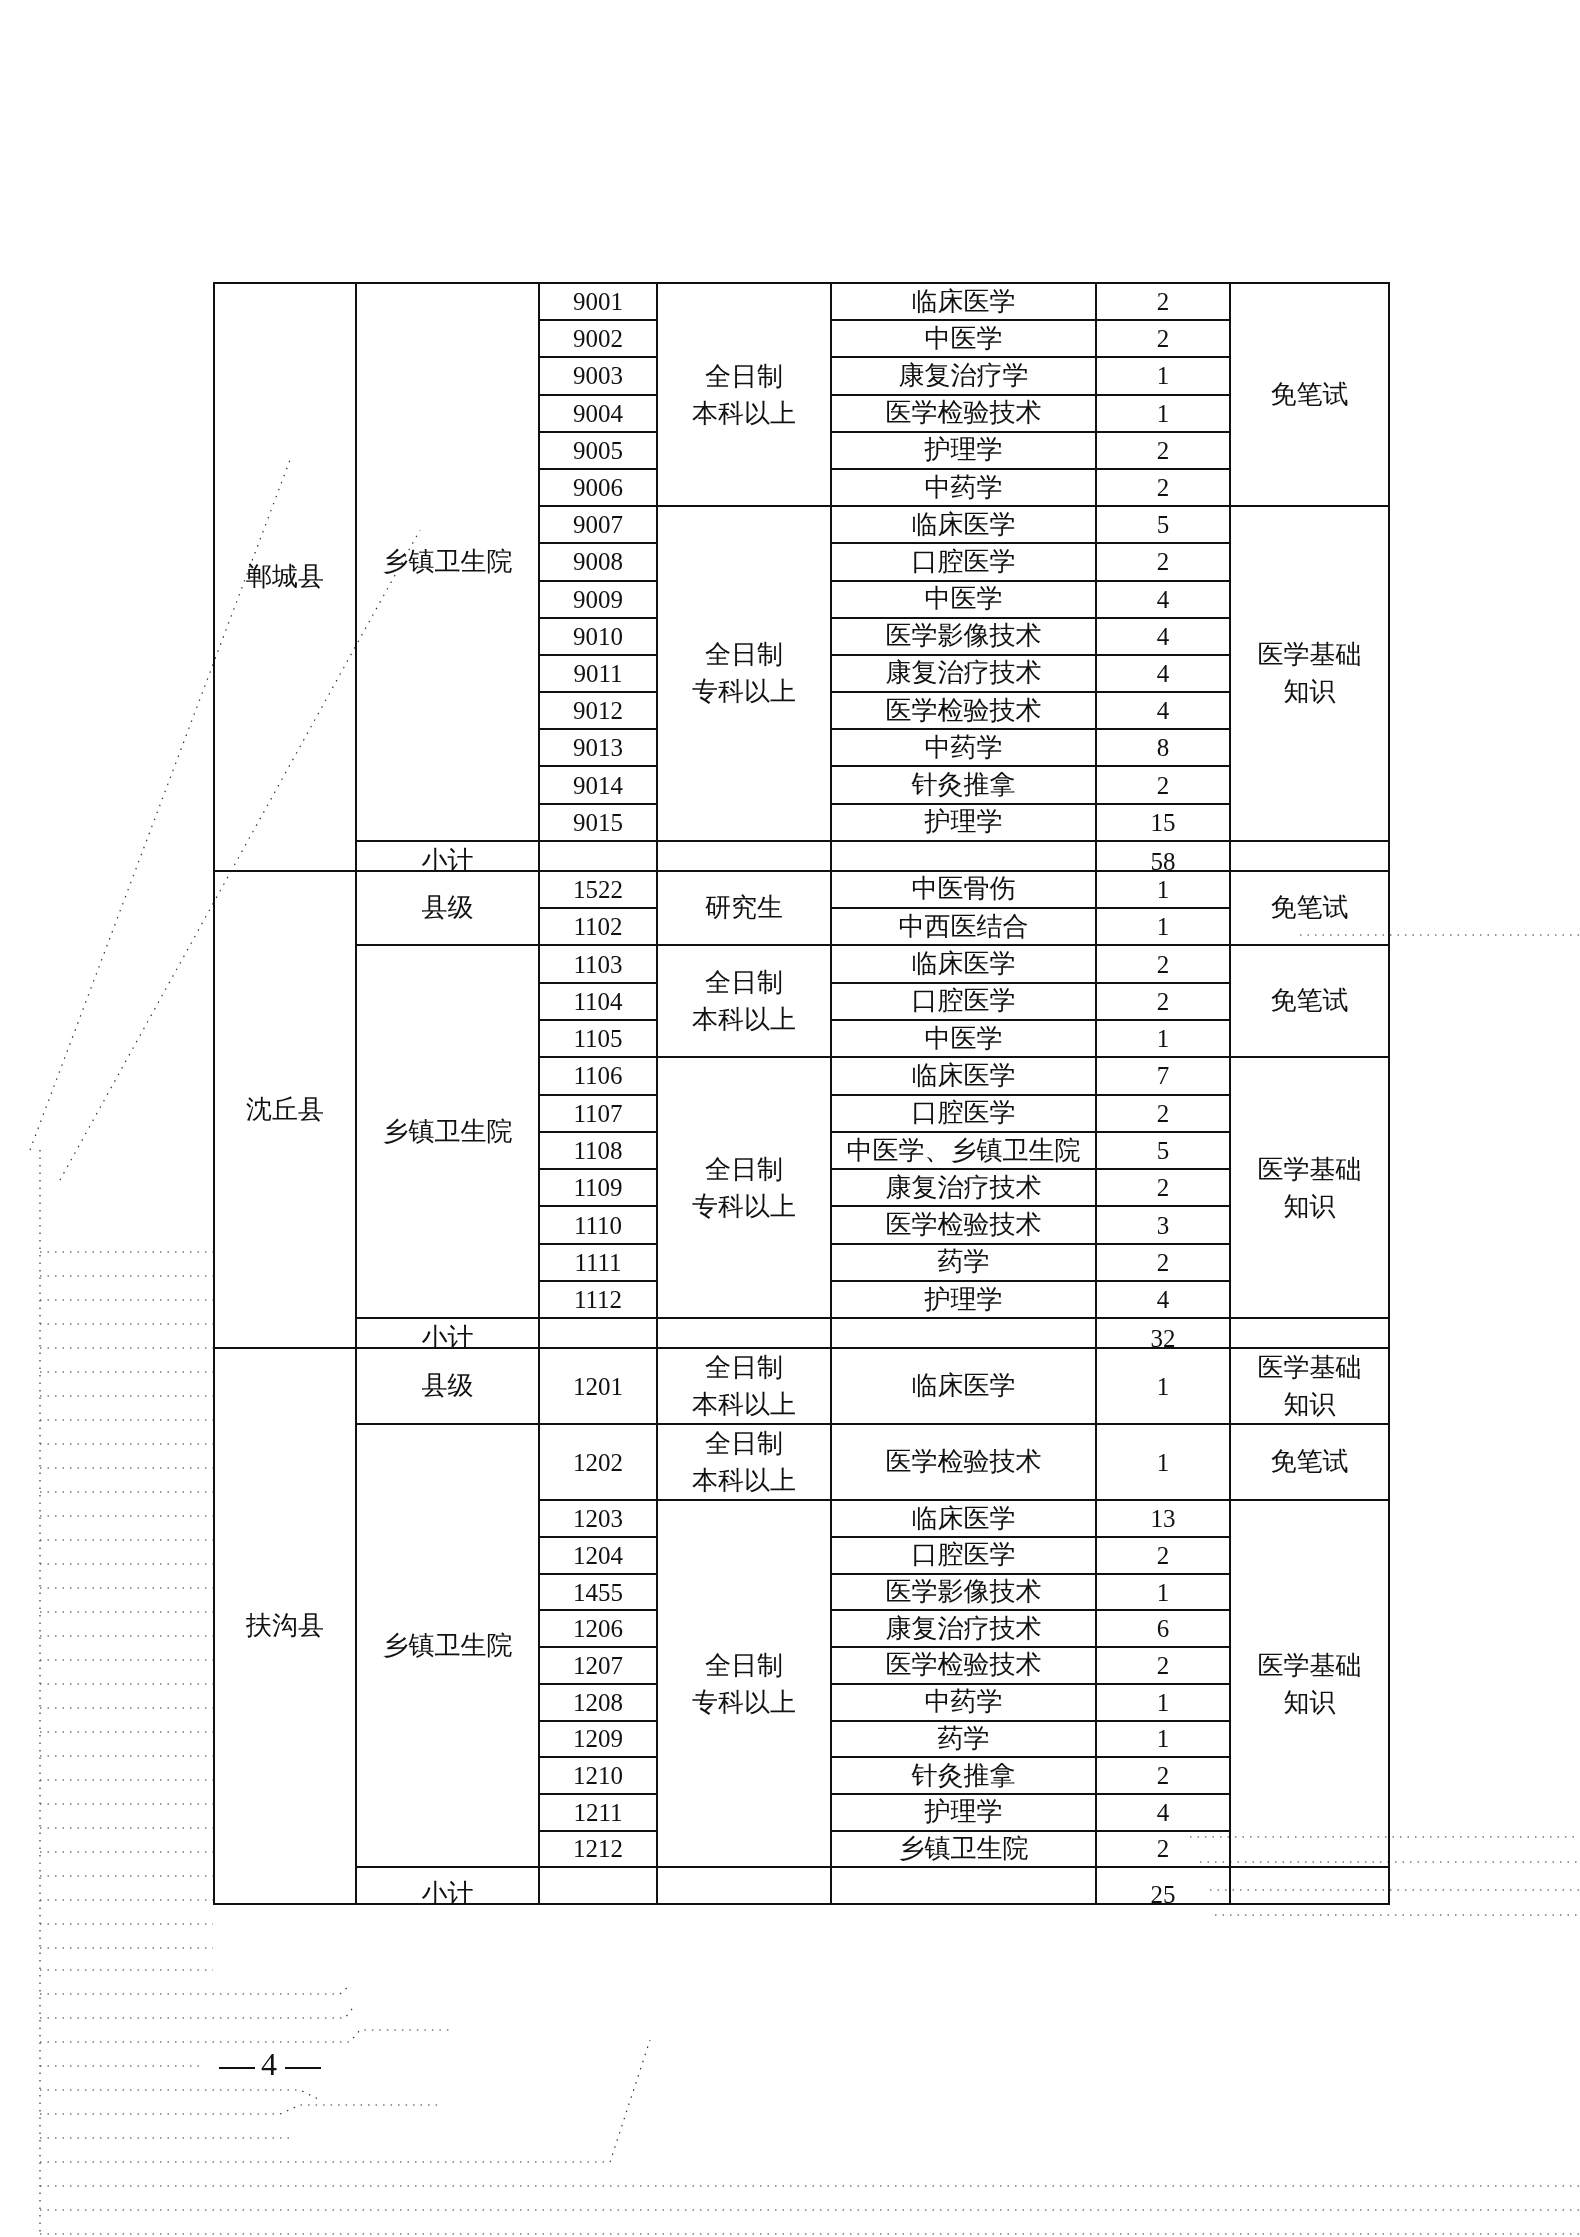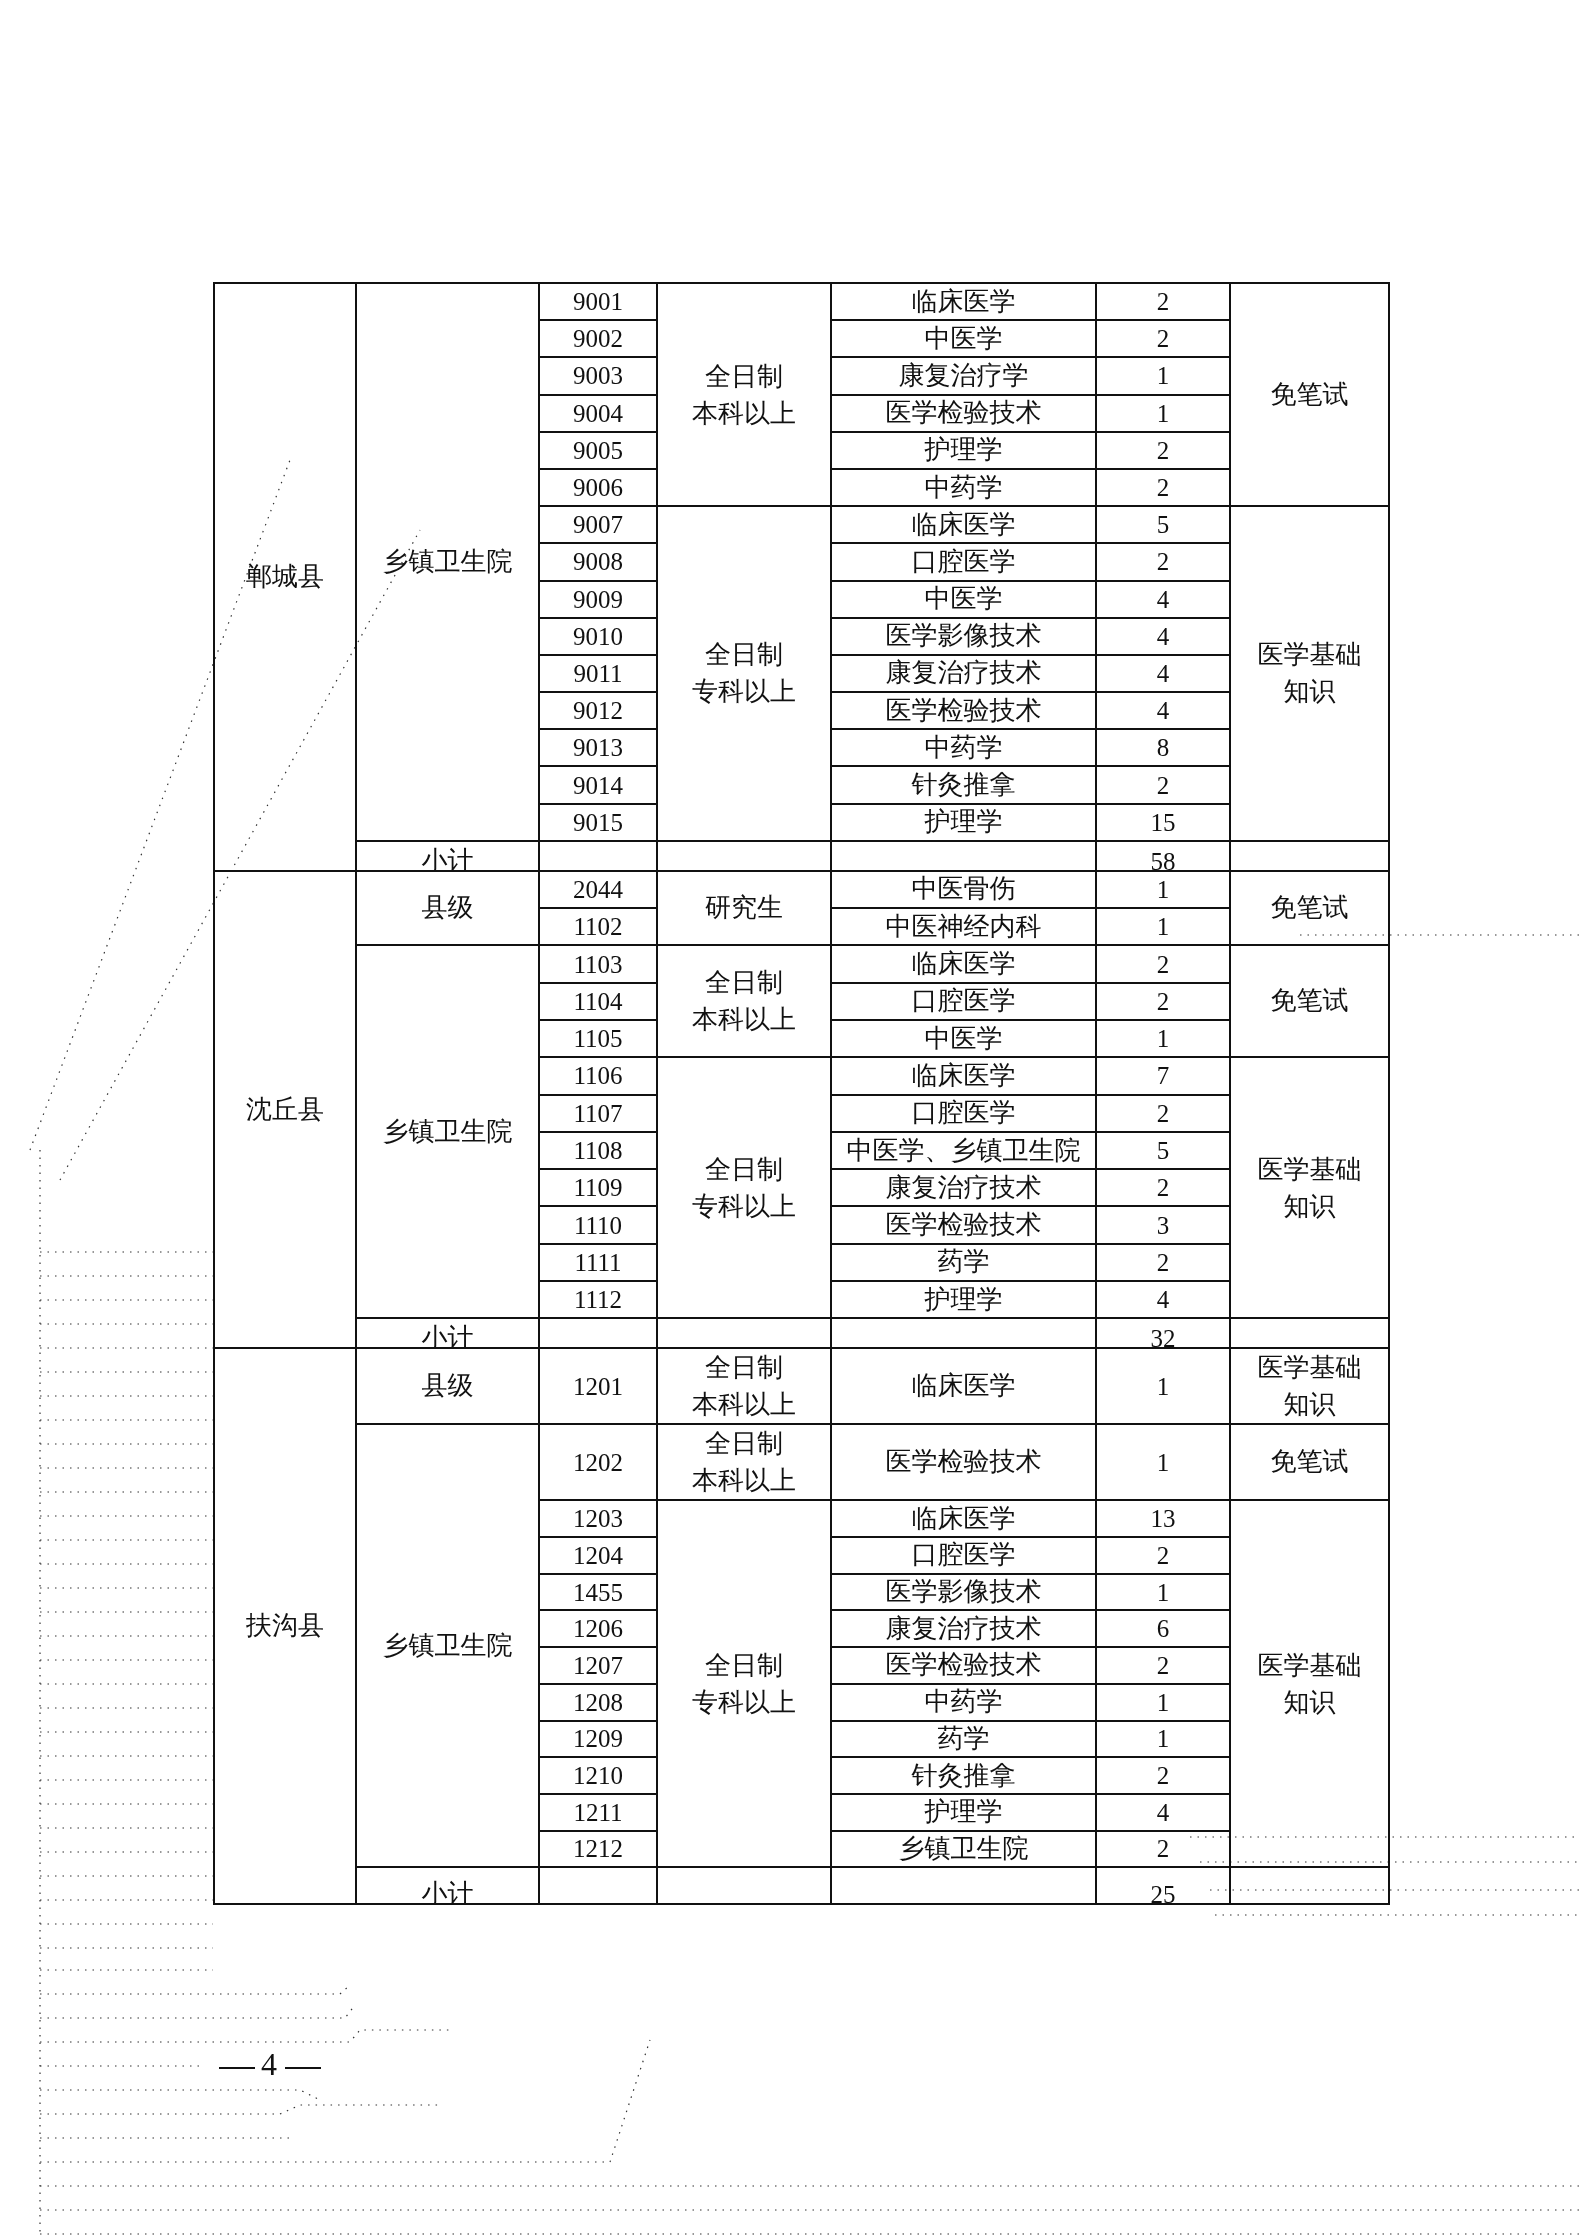--- a/index.html
+++ b/index.html
@@ -180,29 +180,29 @@
       <td></td>
       <td></td>
       <td></td>
       <td class="num sub"><span>58</span></td>
       <td></td>
     </tr>
 
     <tr class="r2">
       <td rowspan="13">沈丘县</td>
       <td rowspan="2">县级</td>
-      <td class="num">2044</td>
+      <td class="num">1522</td>
       <td rowspan="2">研究生</td>
       <td>中医骨伤</td>
       <td class="num">1</td>
       <td rowspan="2">免笔试</td>
     </tr>
     <tr class="r2">
       <td class="num">1102</td>
-      <td>中医神经内科</td>
+      <td>中西医结合</td>
       <td class="num">1</td>
     </tr>
     <tr class="r2">
       <td rowspan="10">乡镇卫生院</td>
       <td class="num">1103</td>
       <td rowspan="3" class="two"><span>全日制</span><br><span>本科以上</span></td>
       <td>临床医学</td>
       <td class="num">2</td>
       <td rowspan="3">免笔试</td>
     </tr>

